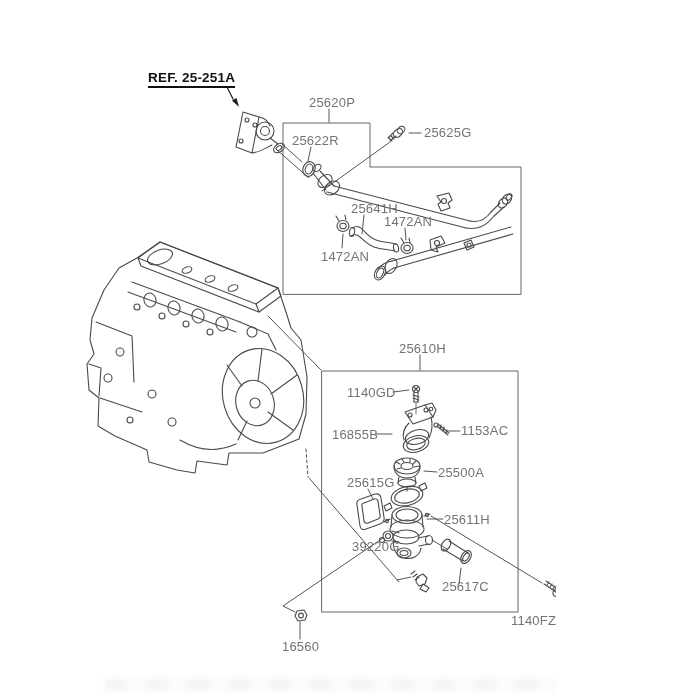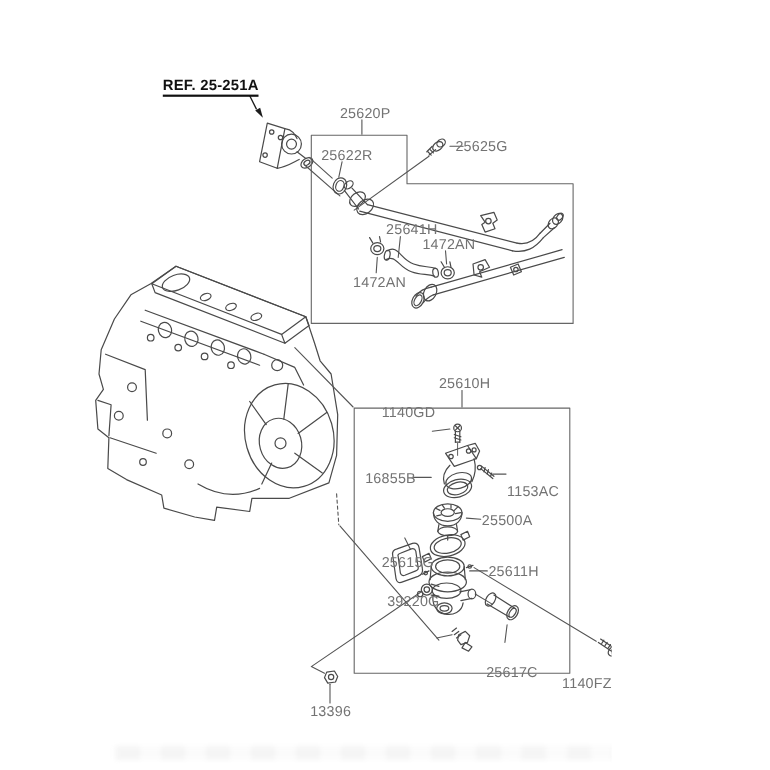--- a/index.html
+++ b/index.html
@@ -316,30 +316,30 @@
           <path d="M553,589 L555,586"></path>
         <ellipse cx="558" cy="592" rx="5.5" ry="4" transform="rotate(-35 558 592)"></ellipse>
         <path d="M558,589 L563,592 L562,597 L557,596 L556,591 Z"></path>
       </g>
     </g>
   </svg>
 
   <div class="callout ref" style="left:148px;top:71px">REF. 25-251A</div>
   <div class="callout" style="left:309px;top:96px">25620P</div>
   <div class="callout" style="left:292px;top:134px">25622R</div>
-  <div class="callout" style="left:414px;top:126px">25625G</div>
+  <div class="callout" style="left:424px;top:126px">25625G</div>
   <div class="callout" style="left:351px;top:202px">25641H</div>
   <div class="callout" style="left:384px;top:215px">1472AN</div>
   <div class="callout" style="left:321px;top:250px">1472AN</div>
   <div class="callout" style="left:399px;top:342px">25610H</div>
-  <div class="callout" style="left:347px;top:368px">1140GD</div>
+  <div class="callout" style="left:347px;top:386px">1140GD</div>
   <div class="callout" style="left:332px;top:428px">16855B</div>
-  <div class="callout" style="left:461px;top:440px">1153AC</div>
+  <div class="callout" style="left:461px;top:424px">1153AC</div>
   <div class="callout" style="left:438px;top:466px">25500A</div>
-  <div class="callout" style="left:347px;top:504px">25615G</div>
+  <div class="callout" style="left:347px;top:476px">25615G</div>
   <div class="callout" style="left:444px;top:513px">25611H</div>
   <div class="callout" style="left:352px;top:540px">39220G</div>
-  <div class="callout" style="left:442px;top:604px">25617C</div>
-  <div class="callout" style="left:282px;top:640px">13396</div>
+  <div class="callout" style="left:442px;top:580px">25617C</div>
+  <div class="callout" style="left:282px;top:640px">16560</div>
   <div class="callout" style="left:511px;top:614px">1140FZ</div>
 
   <div class="watermark"></div>
 </div>
 
 </body></html>

